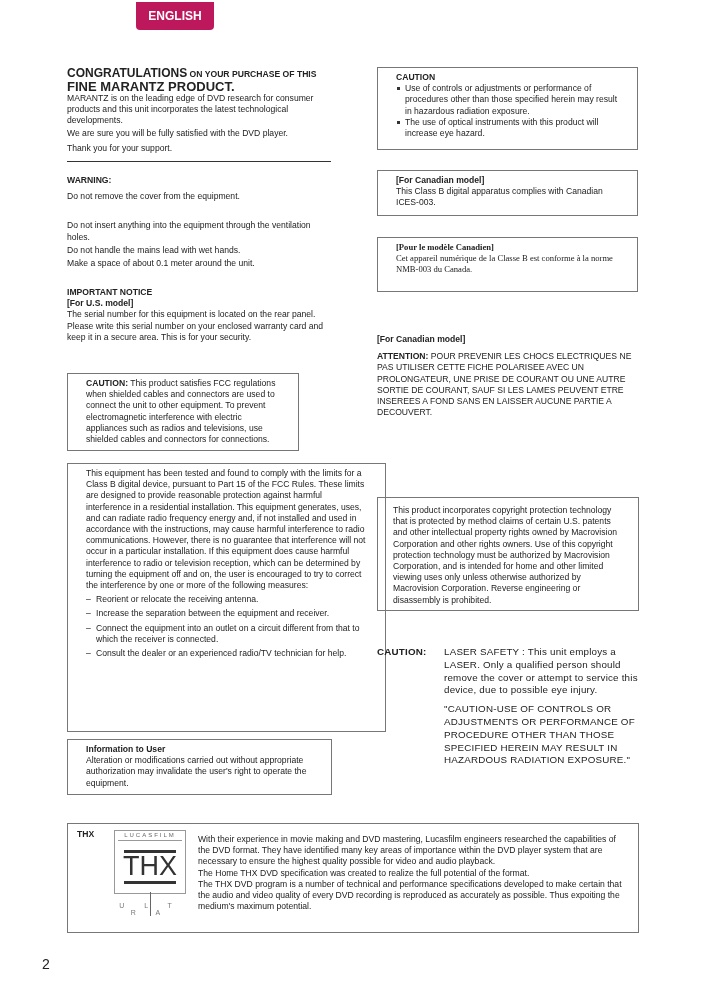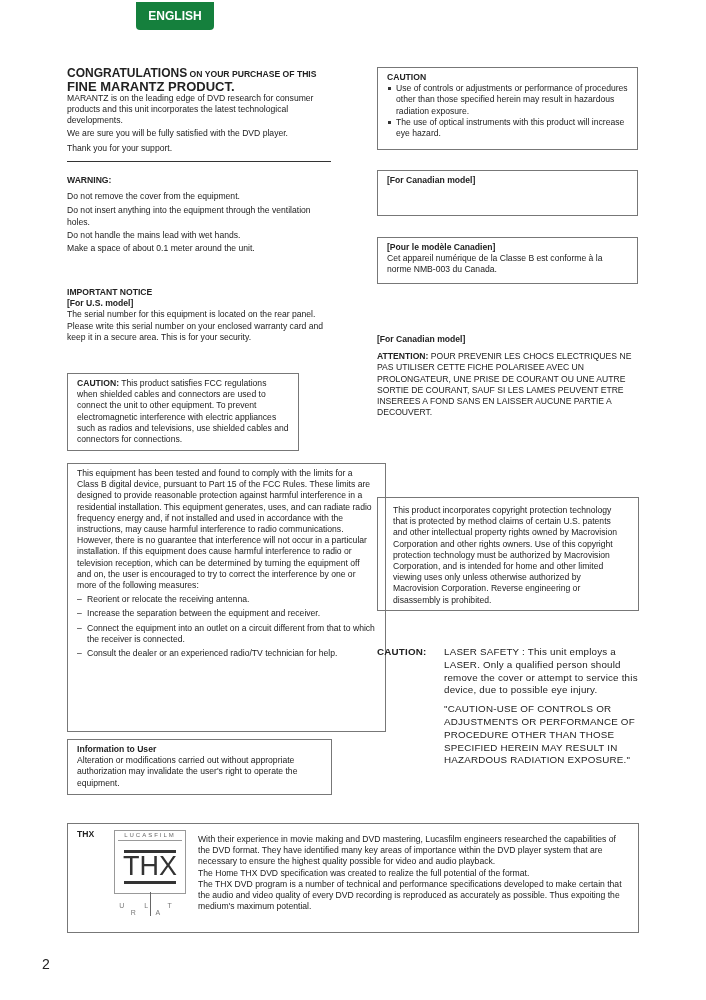--- a/index.html
+++ b/index.html
@@ -1,21 +1,21 @@
 <!DOCTYPE html>
 <html><head>
 <meta charset="utf-8">
 <style>
   html,body{margin:0;padding:0;background:#fff;}
   body{width:706px;height:1000px;position:relative;overflow:hidden;font-family:"Liberation Sans",sans-serif;color:#222;}
   .abs{position:absolute;}
-  .tab{left:136px;top:2px;width:78px;height:28px;background:#15803d;color:#fff;font-weight:bold;font-size:12px;border-radius:0 0 4px 4px;display:flex;align-items:center;justify-content:center;}
+  .tab{left:136px;top:2px;width:78px;height:28px;background:#be185d;color:#fff;font-weight:bold;font-size:12px;border-radius:0 0 4px 4px;display:flex;align-items:center;justify-content:center;}
   .p{font-size:8.6px;line-height:11.2px;margin:0;}
   .b{font-weight:bold;}
-  .box{border:1px solid #777;box-sizing:border-box;padding:4px 9px;}
+  .box{border:1px solid #777;box-sizing:border-box;padding:4px 18px;}
   .hr{height:1px;background:#333;}
   ul{margin:0;padding:0;list-style:none;}
   li.sq{position:relative;padding-left:9px;}
   li.sq:before{content:"";position:absolute;left:1px;top:4px;width:3px;height:3px;background:#333;}
   li.dash{position:relative;padding-left:10px;margin-top:3px;}
   li.dash:before{content:"–";position:absolute;left:0;top:0;}
   .big{font-size:9.8px;line-height:12.8px;letter-spacing:0.2px;}
   .thxlogo{left:114px;top:830px;width:72px;height:90px;}
 </style>
 </head>
@@ -32,21 +32,21 @@
   </div>
   <p class="p">MARANTZ is on the leading edge of DVD research for consumer products and this unit incorporates the latest technological developments.</p>
   <p class="p" style="margin-top:1px;">We are sure you will be fully satisfied with the DVD player.</p>
   <p class="p" style="margin-top:4px;">Thank you for your support.</p>
 </div>
 
 <div class="abs hr" style="left:67px;top:161px;width:264px;"></div>
 
 <div class="abs" style="left:67px;top:175px;width:268px;">
   <p class="p b" style="margin-bottom:5px;">WARNING:</p>
-  <p class="p" style="margin-bottom:3px;">Do not remove the cover from the equipment.</p>
+  <p class="p" style="margin-bottom:18px;">Do not remove the cover from the equipment.</p>
   <p class="p" style="margin-bottom:2px;">Do not insert anything into the equipment through the ventilation holes.</p>
   <p class="p" style="margin-bottom:2px;">Do not handle the mains lead with wet hands.</p>
   <p class="p">Make a space of about 0.1 meter around the unit.</p>
 </div>
 
 <div class="abs" style="left:67px;top:287px;width:268px;">
   <p class="p b">IMPORTANT NOTICE</p>
   <p class="p b">[For U.S. model]</p>
   <p class="p">The serial number for this equipment is located on the rear panel. Please write this serial number on your enclosed warranty card and keep it in a secure area. This is for your security.</p>
 </div>
@@ -73,23 +73,24 @@
 <div class="abs box" style="left:377px;top:67px;width:261px;height:83px;">
   <p class="p b">CAUTION</p>
   <ul class="p">
     <li class="sq">Use of controls or adjustments or performance of procedures other than those specified herein may result in hazardous radiation exposure.</li>
     <li class="sq">The use of optical instruments with this product will increase eye hazard.</li>
   </ul>
 </div>
 
 <div class="abs box" style="left:377px;top:170px;width:261px;height:46px;">
   <p class="p b">[For Canadian model]</p>
+  <p class="p">This Class B digital apparatus complies with Canadian ICES-003.</p>
 </div>
 
-<div class="abs box" style="left:377px;top:237px;width:261px;height:47px;">
+<div class="abs box" style="left:377px;top:237px;width:261px;height:55px;font-family:Liberation Serif, serif;">
   <p class="p b">[Pour le modèle Canadien]</p>
   <p class="p">Cet appareil numérique de la Classe B est conforme à la norme NMB-003 du Canada.</p>
 </div>
 
 <div class="abs" style="left:377px;top:334px;width:268px;">
   <p class="p b">[For Canadian model]</p>
   <p class="p" style="margin-top:6px;"><span class="b">ATTENTION:</span><span> POUR PREVENIR LES CHOCS ELECTRIQUES NE PAS UTILISER CETTE FICHE POLARISEE AVEC UN PROLONGATEUR, UNE PRISE DE COURANT OU UNE AUTRE SORTIE DE COURANT, SAUF SI LES LAMES PEUVENT ETRE INSEREES A FOND SANS EN LAISSER AUCUNE PARTIE A DECOUVERT.</span></p>
 </div>
 
 <div class="abs box" style="left:377px;top:497px;width:262px;height:114px;padding:7px 15px;">

